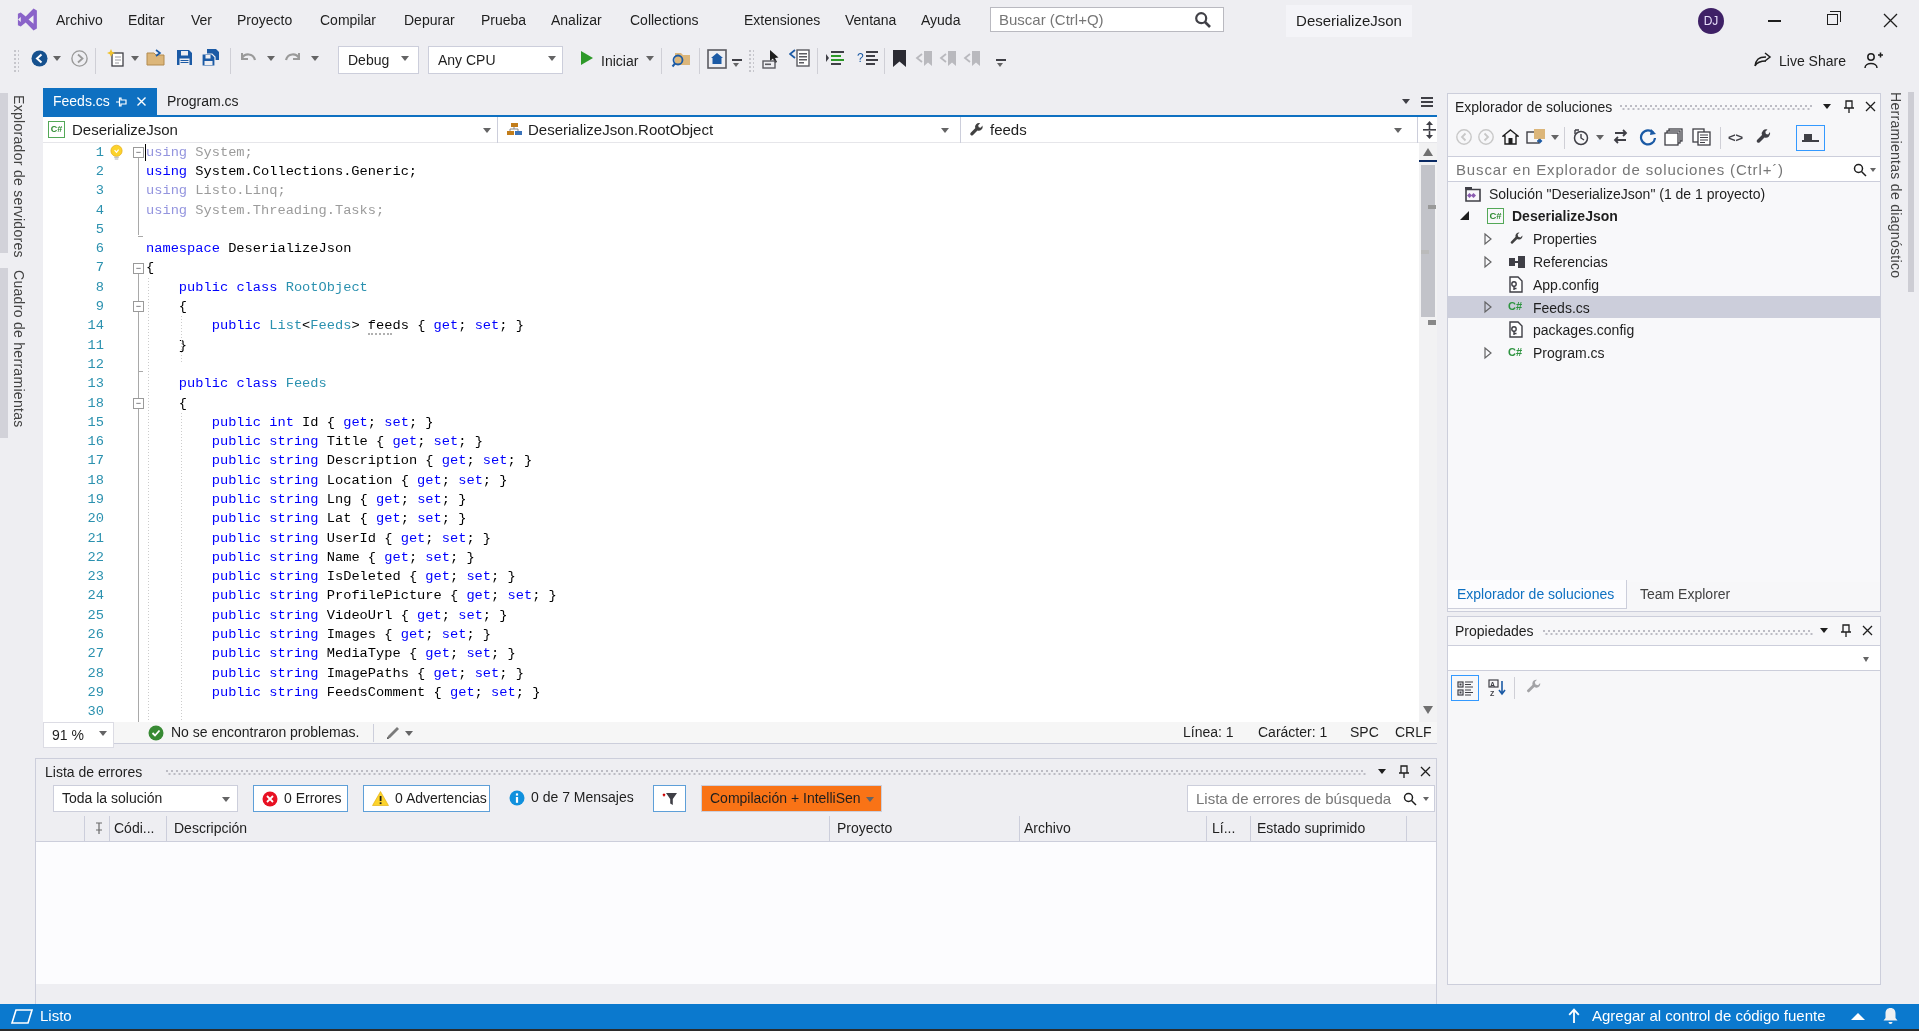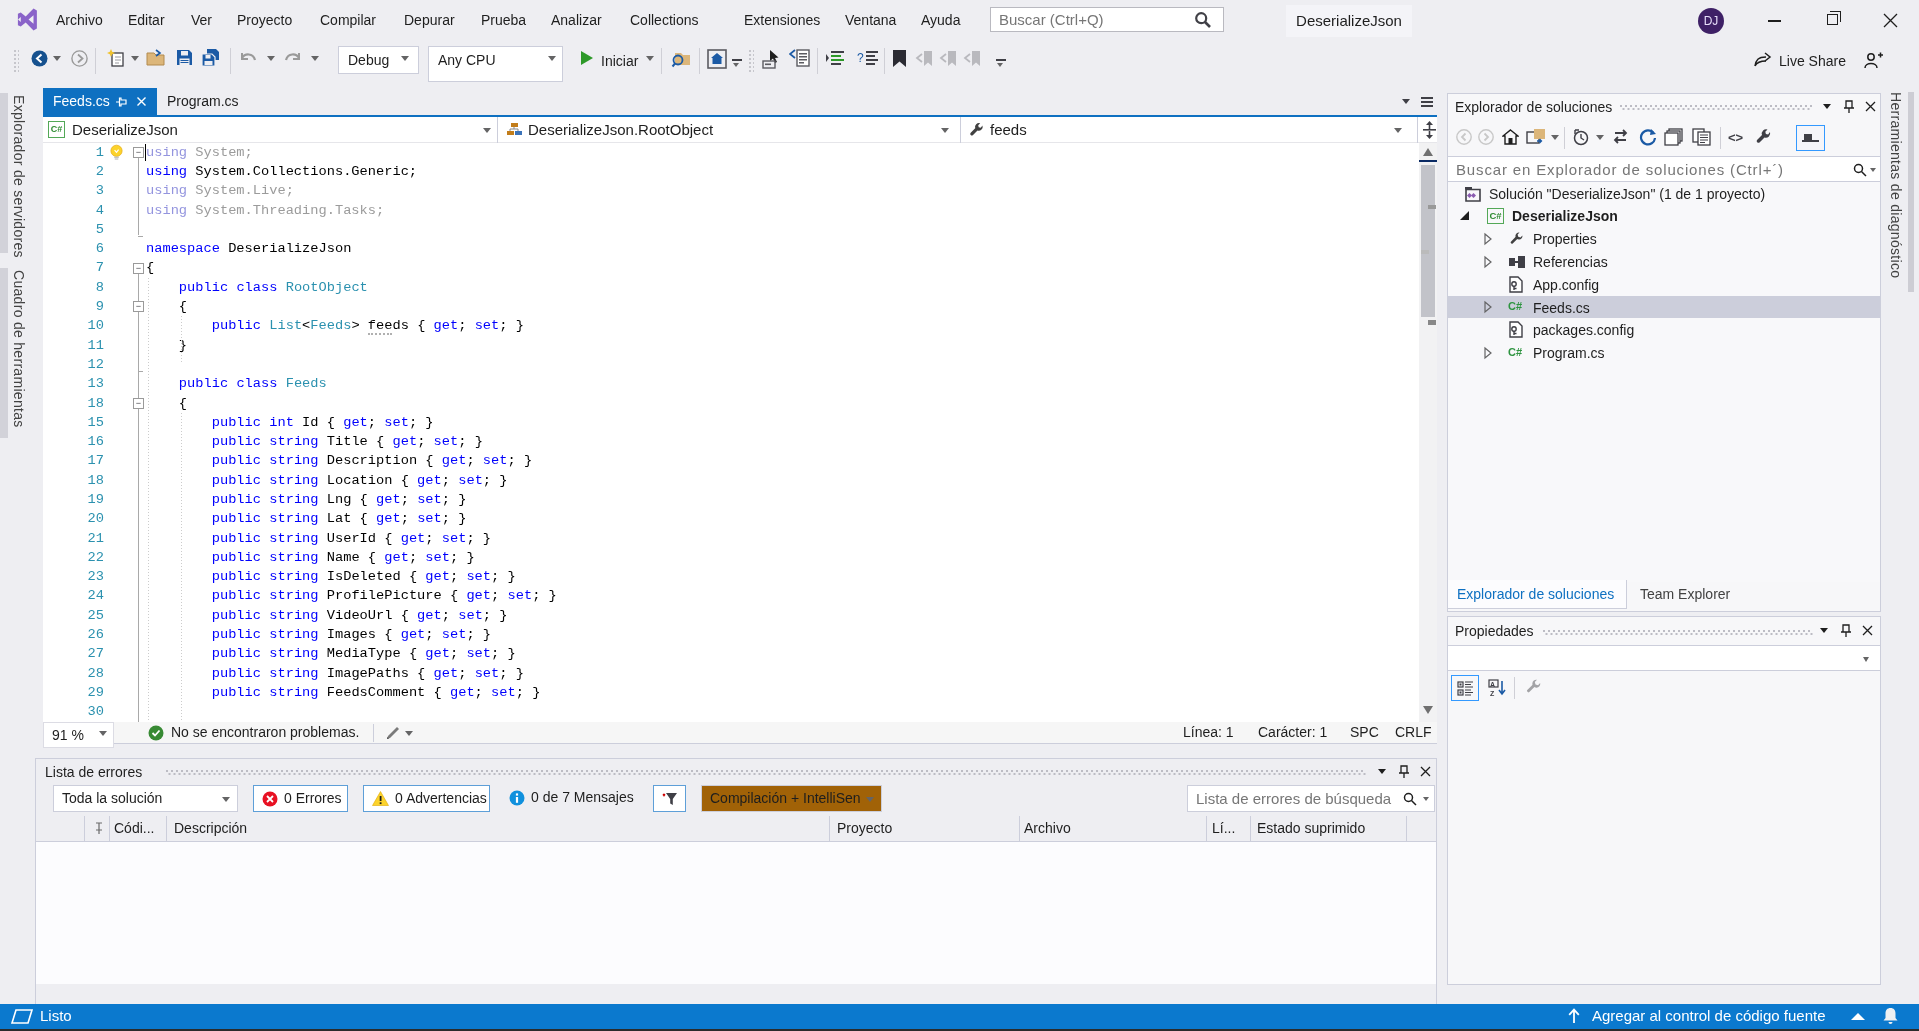--- a/index.html
+++ b/index.html
@@ -89,21 +89,21 @@
       <path d="M3 8 C6 3 14 3 16 10" fill="none" stroke="#9a9a9a" stroke-width="2.2"></path>
     </svg>
     <div class="carr" style="left:267px;top:14px"></div>
     <svg class="ab" style="left:283px;top:8px" width="19" height="16" viewBox="0 0 19 16">
       <path d="M16 3 L16 9 L10 9" fill="none" stroke="#9a9a9a" stroke-width="2"></path>
       <path d="M16 8 C13 3 5 3 3 10" fill="none" stroke="#9a9a9a" stroke-width="2.2"></path>
     </svg>
     <div class="carr" style="left:311px;top:14px"></div>
     <div class="combo" style="left:338px;top:4px;width:81px;height:28px;line-height:26px;padding-left:9px">Debug</div>
     <div class="carr" style="left:401px;top:14px"></div>
-    <div class="combo" style="left:428px;top:4px;width:135px;height:36px;line-height:26px;padding-left:9px">Any CPU</div>
+    <div class="combo" style="left:428px;top:4px;width:135px;height:28px;line-height:26px;padding-left:9px">Any CPU</div>
     <div class="carr" style="left:548px;top:14px"></div>
     <svg class="ab" style="left:580px;top:8px" width="14" height="16" viewBox="0 0 14 16">
       <polygon points="1,1 13,8 1,15" fill="#2d9929"></polygon>
     </svg>
     <div class="ab t14" style="left:601px;top:11px">Iniciar</div>
     <div class="carr" style="left:646px;top:14px"></div>
     <div class="sep" style="left:661px;top:6px;height:26px"></div>
     <svg class="ab" style="left:671px;top:7px" width="20" height="19" viewBox="0 0 20 19">
       <path d="M4 16 L4 4 L10 4 L12 6 L19 6 L19 16 Z" fill="#dcb67a"></path>
       <circle cx="7" cy="11" r="4.5" fill="none" stroke="#1b5aa5" stroke-width="1.8"></circle>
@@ -230,21 +230,21 @@
 <div class="ab mono" style="left:62px;top:142.65px;width:42px;text-align:right;color:#2b91af;font-size:13.7px">
     <div class="cl">1</div>
     <div class="cl">2</div>
     <div class="cl">3</div>
     <div class="cl">4</div>
     <div class="cl">5</div>
     <div class="cl">6</div>
     <div class="cl">7</div>
     <div class="cl">8</div>
     <div class="cl">9</div>
-    <div class="cl">10</div>
+    <div class="cl">14</div>
     <div class="cl">11</div>
     <div class="cl">12</div>
     <div class="cl">13</div>
     <div class="cl">18</div>
     <div class="cl">15</div>
     <div class="cl">16</div>
     <div class="cl">17</div>
     <div class="cl">18</div>
     <div class="cl">19</div>
     <div class="cl">20</div>
@@ -255,21 +255,21 @@
     <div class="cl">25</div>
     <div class="cl">26</div>
     <div class="cl">27</div>
     <div class="cl">28</div>
     <div class="cl">29</div>
     <div class="cl">30</div>
   </div>
 <div class="ab mono" style="left:146px;top:142.65px;font-size:13.7px;color:#010101">
     <div class="cl"><span style="color:#9394de">using</span><span style="color:#9b9b9b"> System;</span></div>
     <div class="cl"><span style="color:#0101fd">using</span> System.Collections.Generic;</div>
-    <div class="cl"><span style="color:#9394de">using</span><span style="color:#9b9b9b"> System.Live;</span></div>
+    <div class="cl"><span style="color:#9394de">using</span><span style="color:#9b9b9b"> Listo.Linq;</span></div>
     <div class="cl"><span style="color:#9394de">using</span><span style="color:#9b9b9b"> System.Threading.Tasks;</span></div>
     <div class="cl"></div>
     <div class="cl"><span style="color:#0101fd">namespace</span> DeserializeJson</div>
     <div class="cl">{</div>
     <div class="cl">    <span style="color:#0101fd">public</span> <span style="color:#0101fd">class</span> <span style="color:#2b91af">RootObject</span></div>
     <div class="cl">    {</div>
     <div class="cl">        <span style="color:#0101fd">public</span> <span style="color:#2b91af">List</span>&lt;<span style="color:#2b91af">Feeds</span>&gt; <span style="border-bottom:2px dotted #b0b0b0">fee</span>ds { <span style="color:#0101fd">get</span>; <span style="color:#0101fd">set</span>; }</div>
     <div class="cl">    }</div>
     <div class="cl"></div>
     <div class="cl">    <span style="color:#0101fd">public</span> <span style="color:#0101fd">class</span> <span style="color:#2b91af">Feeds</span></div>
@@ -543,21 +543,21 @@
         <rect x="6.9" y="7" width="2.2" height="5.8" fill="#fff"></rect>
       </svg>
       <span style="position:absolute;left:30px;top:4px">0 de 7 Mensajes</span>
     </div>
     <div style="position:absolute;left:617px;top:26px;width:33px;height:27px;background:#fff;border:1px solid #5e9fd8">
       <svg style="position:absolute;left:7px;top:5px" width="18" height="16" viewBox="0 0 18 16">
         <path d="M2 5 L4 3 M2 3 L4 5" stroke="#c00" stroke-width="1.4"></path>
         <path d="M5 2 L16 2 L11.8 8 L11.8 14 L9.2 12.5 L9.2 8 Z" fill="#3f3f46"></path>
       </svg>
     </div>
-    <div style="position:absolute;left:665px;top:26px;width:181px;height:27px;background:#a16207;border:1px solid #cccedb;font-size:14px">
+    <div style="position:absolute;left:665px;top:26px;width:181px;height:27px;background:#f97316;border:1px solid #cccedb;font-size:14px">
       <span style="position:absolute;left:8px;top:4px">Compilación + IntelliSen</span>
       <div class="carr" style="left:164px;top:11px"></div>
     </div>
     <div style="position:absolute;left:1151px;top:26px;width:248px;height:27px;background:#fff;border:1px solid #cccedb;font-size:15px">
       <span style="position:absolute;left:8px;top:4px;color:#767676">Lista de errores de búsqueda</span>
       <svg style="position:absolute;left:215px;top:6px" width="14" height="14" viewBox="0 0 14 14">
         <circle cx="5.5" cy="5.5" r="4" fill="none" stroke="#1e1e1e" stroke-width="1.5"></circle>
         <line x1="8.5" y1="8.5" x2="13" y2="13" stroke="#1e1e1e" stroke-width="1.5"></line>
       </svg>
       <div class="carr" style="left:235px;top:11px;border-left-width:3px;border-right-width:3px;border-top-width:4px"></div>

